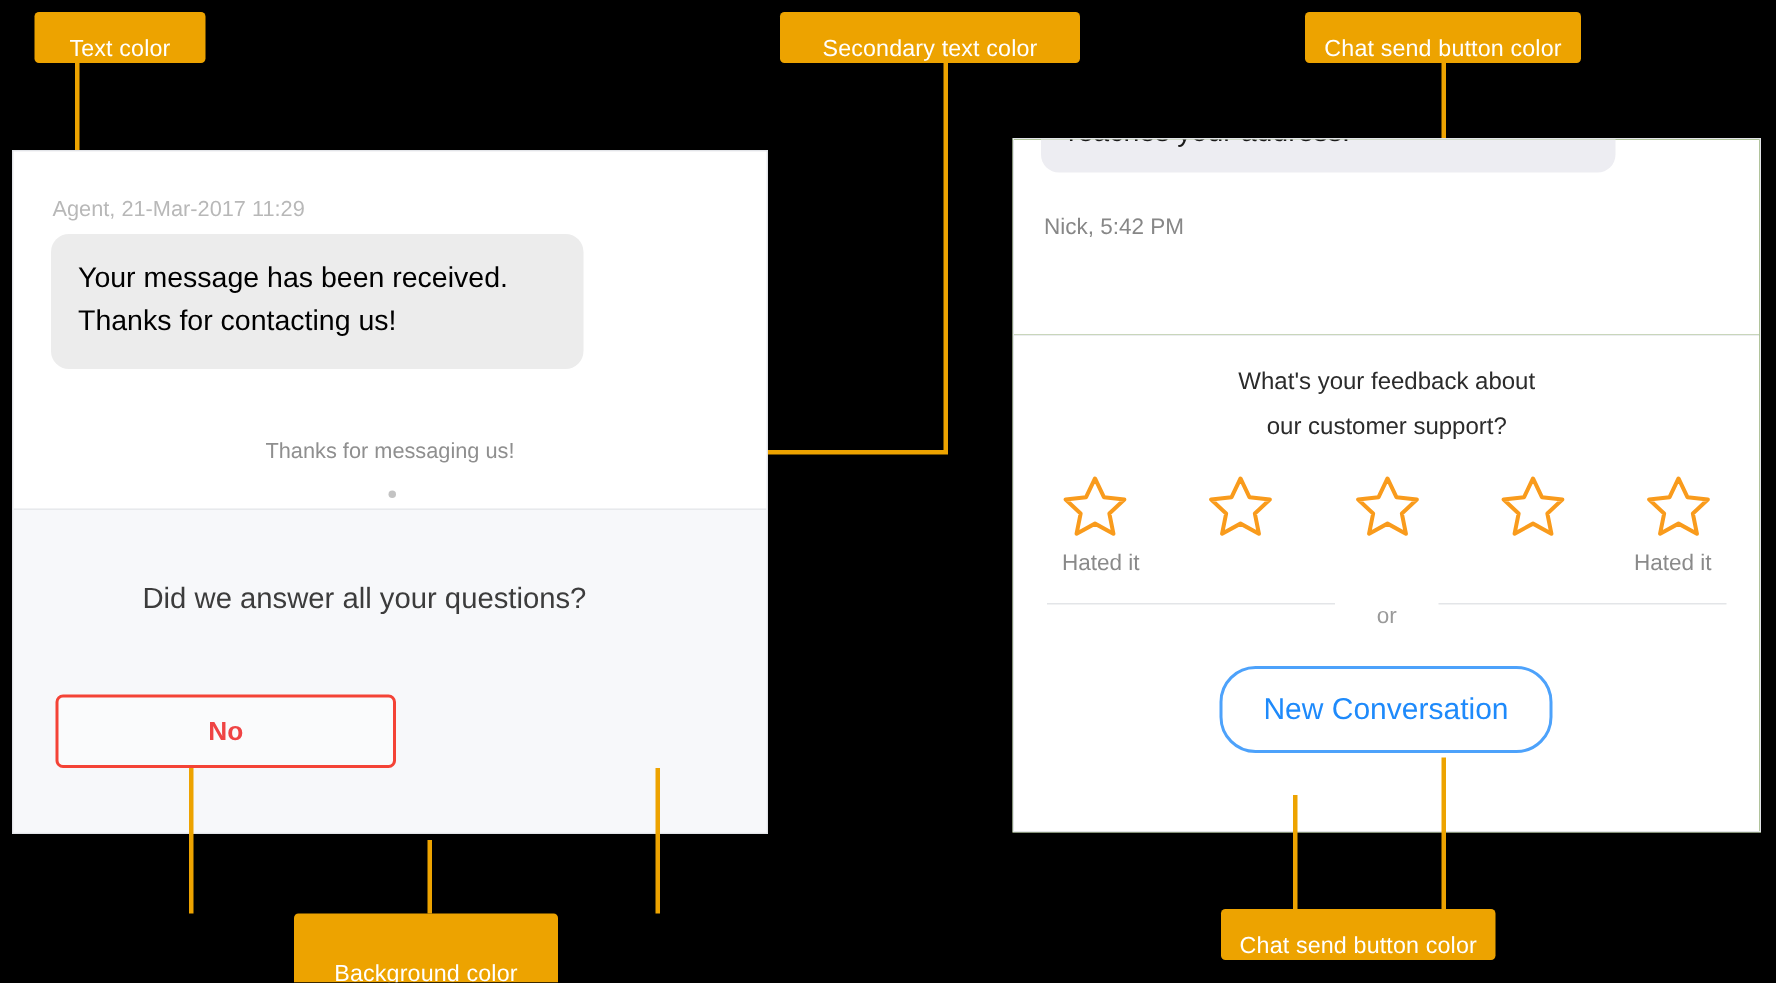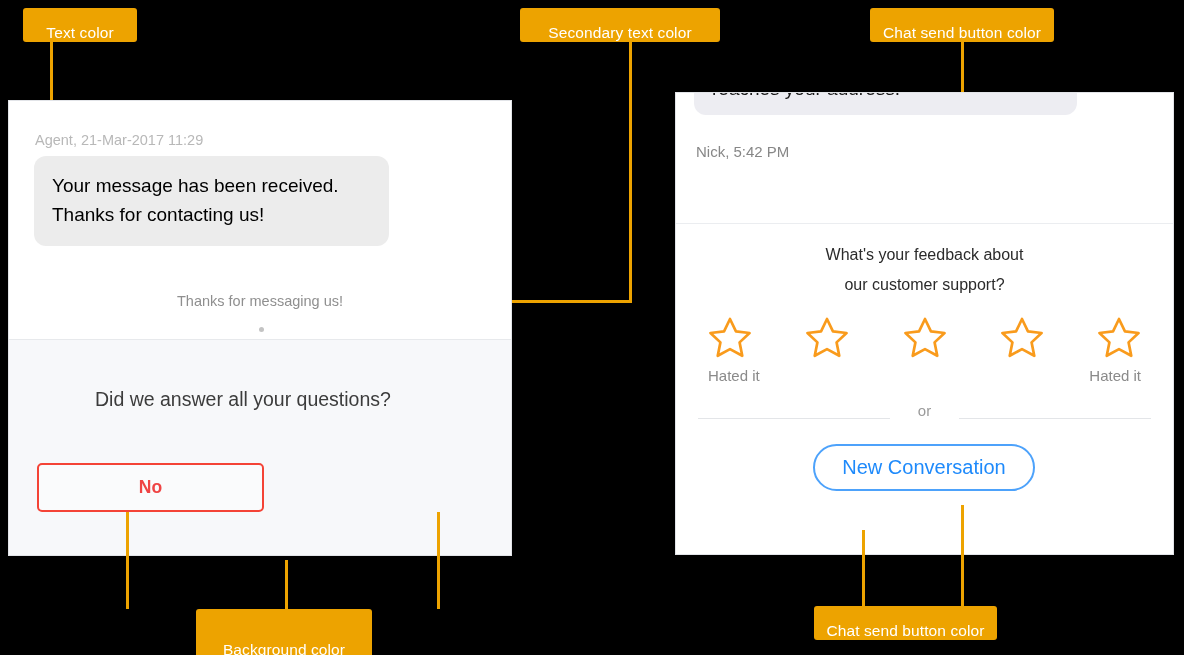--- a/index.html
+++ b/index.html
@@ -206,29 +206,29 @@
     display: flex;
     justify-content: space-between;
     font-size: 15px;
     color: #8A8A8A;
     gap: 36px;
   }
   .or-row {
     position: absolute;
     left: 22px; right: 22px; top: 178px;
     display: flex;
-    align-items: flex-end;
+    align-items: flex-start;
     gap: 28px;
   }
   .or-row .rule { flex: 1; height: 1px; background: #E3E5E8; }
   .or-row .or-text { font-size: 15px; color: #9A9A9A; }
   #btn-new-conv {
     position: absolute;
     left: 137px; top: 220px;
-    width: 222px; height: 47px;
+    width: 222px; height: 58px;
     border: 2px solid #4DA2FB;
     border-radius: 24px;
     background: #FFFFFF;
     display: flex; align-items: center; justify-content: center;
     font-size: 20px;
     color: #1E8AFB;
     cursor: pointer;
   }
 </style>
 </head>

